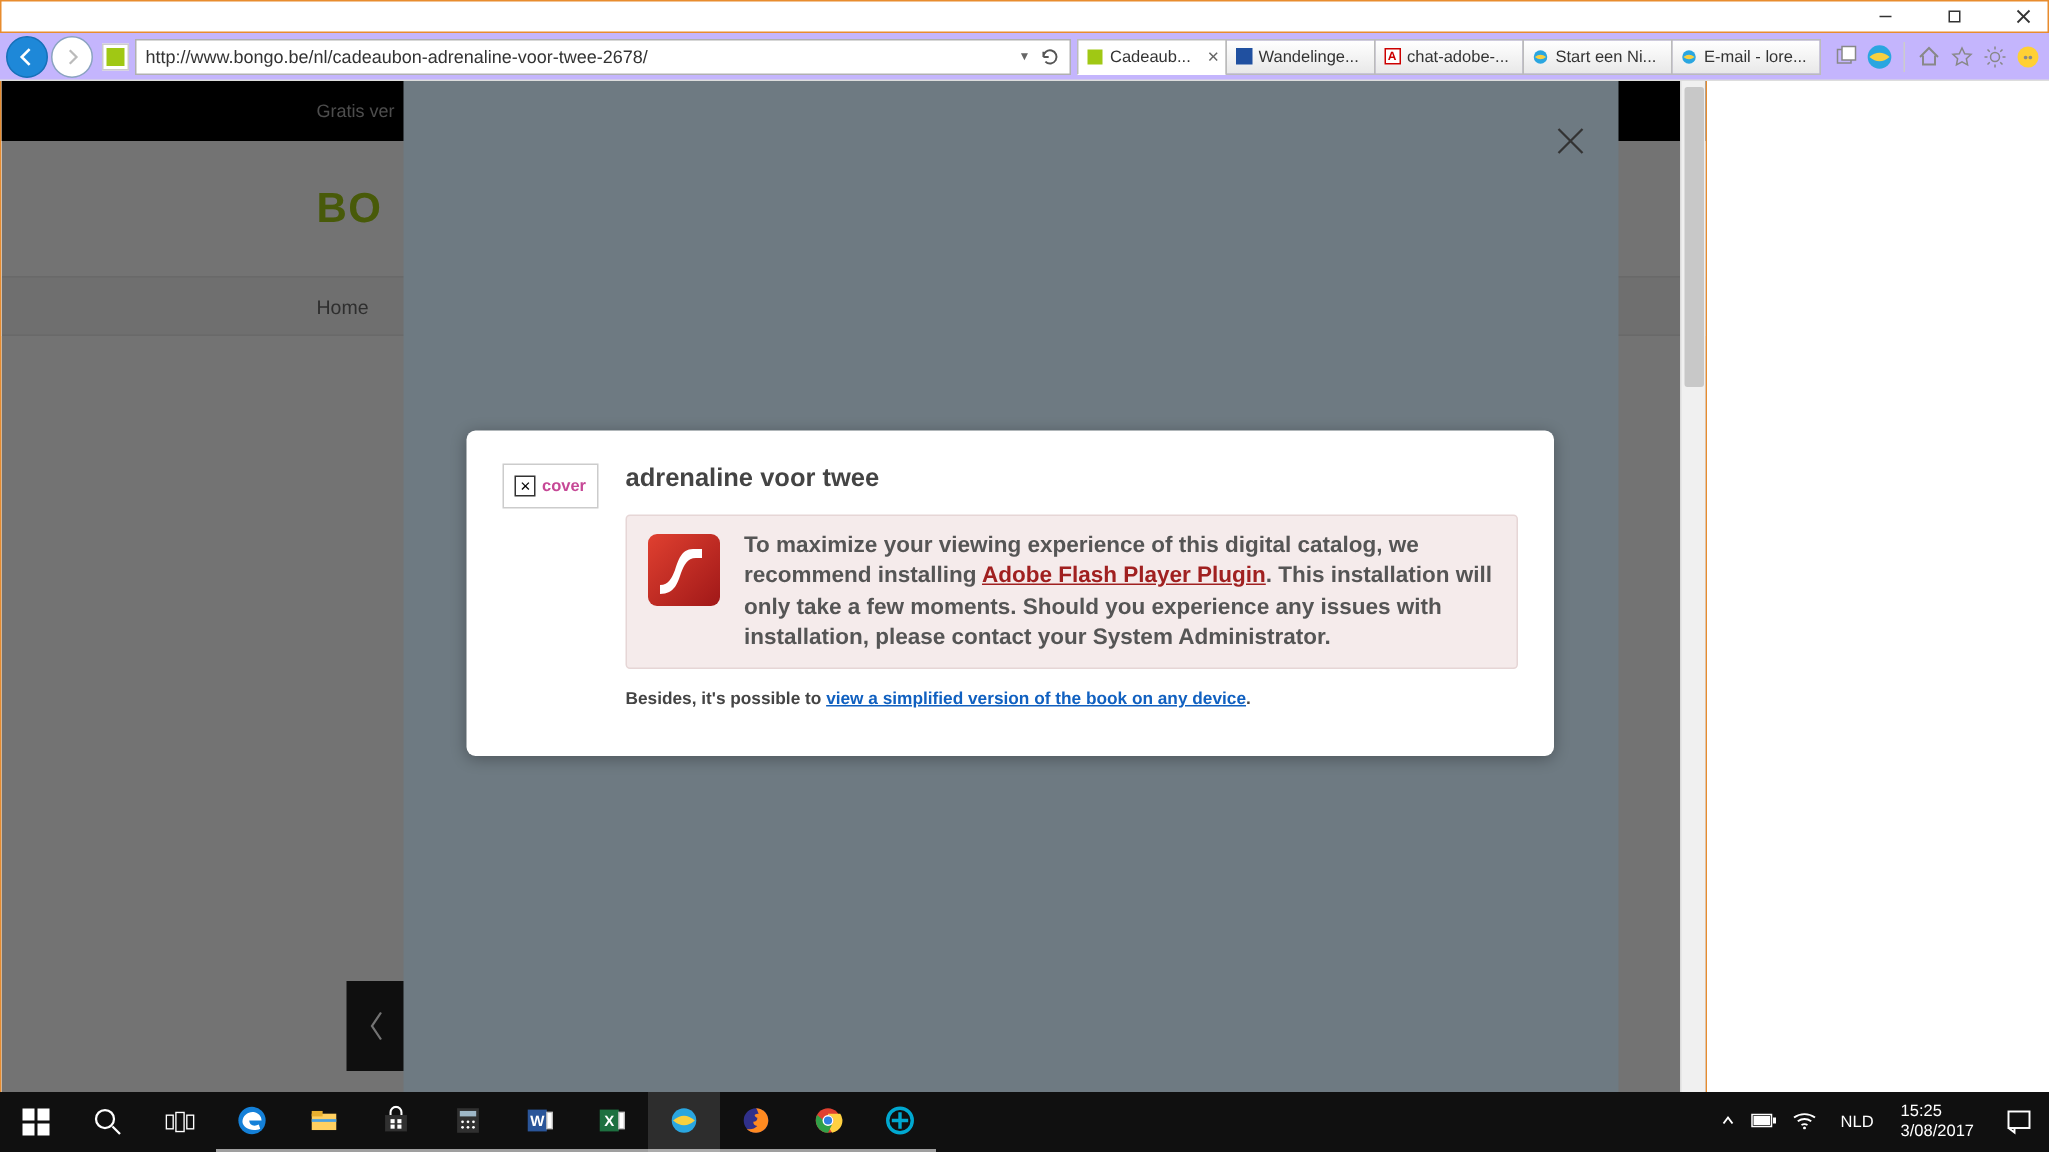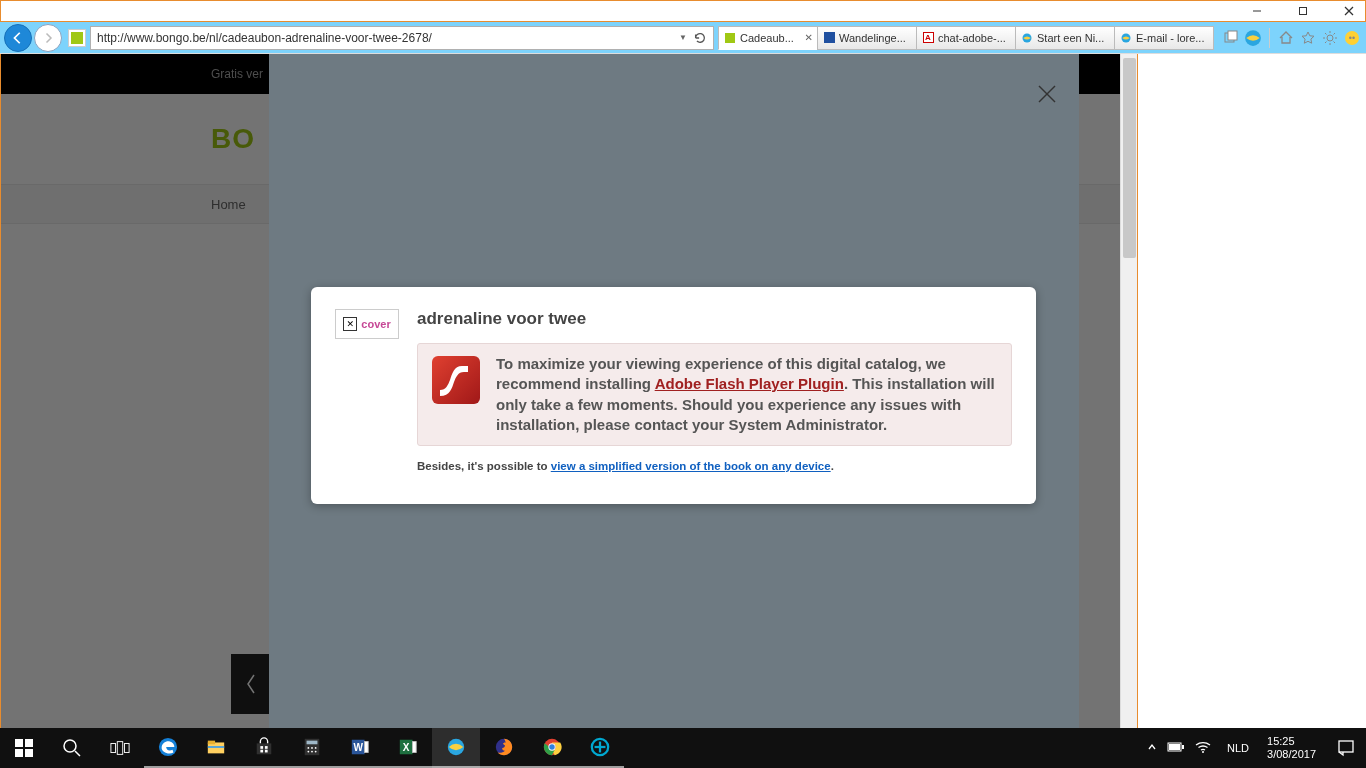--- a/index.html
+++ b/index.html
@@ -4,21 +4,21 @@
   <style>
     * { margin: 0; padding: 0; box-sizing: border-box; font-family: "Segoe UI", Tahoma, sans-serif; }
     body { width: 1366px; height: 768px; overflow: hidden; background: #fff; position: relative; }
 
     
     .window-chrome { height: 22px; background: #fff; border: 1px solid #e88c2e; display: flex; justify-content: flex-end; align-items: center; padding-right: 2px; gap: 18px; }
     .win-btn { width: 28px; height: 20px; display: flex; align-items: center; justify-content: center; font-size: 11px; color: #333; }
     .win-btn svg { width: 10px; height: 10px; }
 
     
-    .ie-toolbar { height: 32px; background: #7dd3fc; display: flex; align-items: center; padding: 0 4px; gap: 2px; border-bottom: 1px solid #ddd; }
+    .ie-toolbar { height: 32px; background: #c4b5fd; display: flex; align-items: center; padding: 0 4px; gap: 2px; border-bottom: 1px solid #ddd; }
     .nav-btn { width: 28px; height: 28px; border: 1px solid #8aa3c0; border-radius: 50%; display: flex; align-items: center; justify-content: center; background: #fff; }
     .nav-btn.back { background: #1e88d8; border-color: #1670b8; }
     .nav-btn.back svg { width: 14px; height: 14px; fill: #fff; }
     .nav-btn.fwd svg { width: 12px; height: 12px; fill: #999; }
     .favicon-box { width: 18px; height: 18px; border: 1px solid #ccc; display: flex; align-items: center; justify-content: center; background: #fff; margin-left: 4px; }
     .favicon-sq { width: 12px; height: 12px; background: #a0c814; }
     .url-bar { flex: 1; height: 24px; border: 1px solid #b0b0b0; background: #fff; display: flex; align-items: center; padding: 0 6px; font-size: 12px; color: #333; margin: 0 2px; }
     .url-bar .url-text { flex: 1; overflow: hidden; white-space: nowrap; }
     .url-bar .dd { font-size: 8px; color: #666; margin: 0 6px; }
     .url-bar .refresh { width: 14px; height: 14px; display: flex; align-items: center; justify-content: center; }

